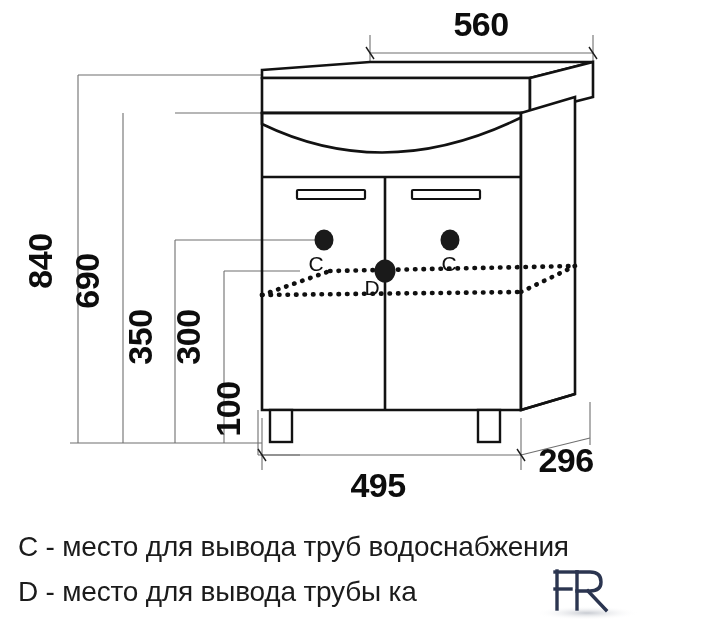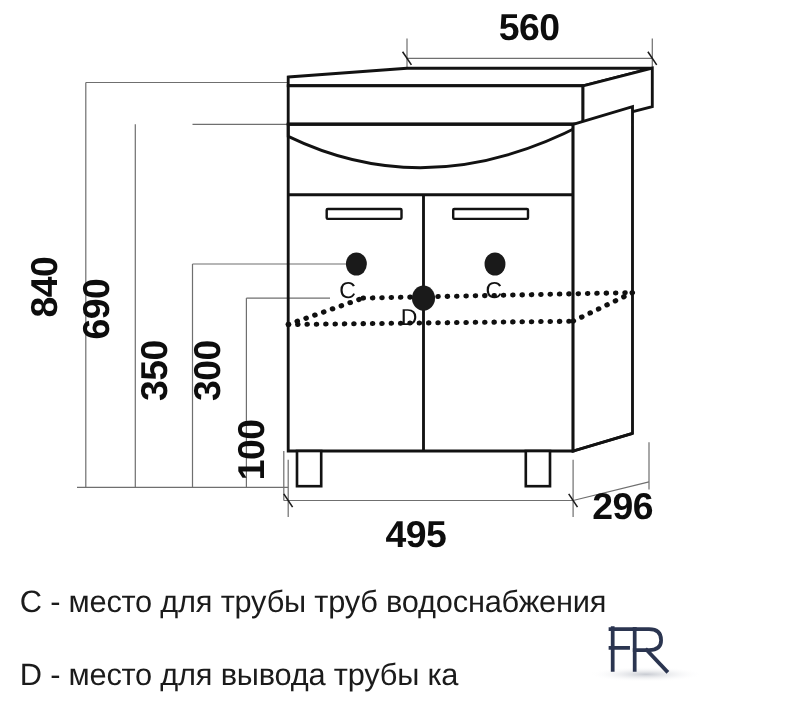--- a/index.html
+++ b/index.html
@@ -49,21 +49,21 @@
     position: absolute;
     left: 18px;
     font-family: "Liberation Sans", sans-serif;
     font-size: 28px;
     font-weight: 500;
     color: #1b1b1b;
     white-space: nowrap;
     letter-spacing: -0.2px;
   }
   #legend-c { top: 531px; }
-  #legend-d { top: 576px; margin-top: 22px; }
+  #legend-d { top: 576px; }
   #watermark {
     position: absolute;
     left: 527px;
     top: 563px;
     width: 120px;
     height: 62px;
     pointer-events: none;
   }
 </style>
 </head>
@@ -183,21 +183,21 @@
 
       <text class="dim-text-v" x="240" y="409" text-anchor="middle" transform="rotate(-90 240 409)">100</text>
 
       <text class="dim-text" x="378" y="497" text-anchor="middle">495</text>
 
       <text class="dim-text" x="566" y="472" text-anchor="middle">296</text>
     </g>
 
   </svg>
 
-  <div class="legend-line" id="legend-c">C - место для трубы труб водоснабжения</div>
+  <div class="legend-line" id="legend-c">C - место для вывода труб водоснабжения</div>
 
   <div class="legend-line" id="legend-d">D - место для вывода трубы ка</div>
 
   <svg id="watermark" viewBox="0 0 120 62">
     <defs>
       <radialGradient id="wm-shadow" cx="50%" cy="50%" r="50%">
         <stop offset="0%" stop-color="#9aa0ac" stop-opacity="0.55"></stop>
         <stop offset="100%" stop-color="#ffffff" stop-opacity="0"></stop>
       </radialGradient>
     </defs>

